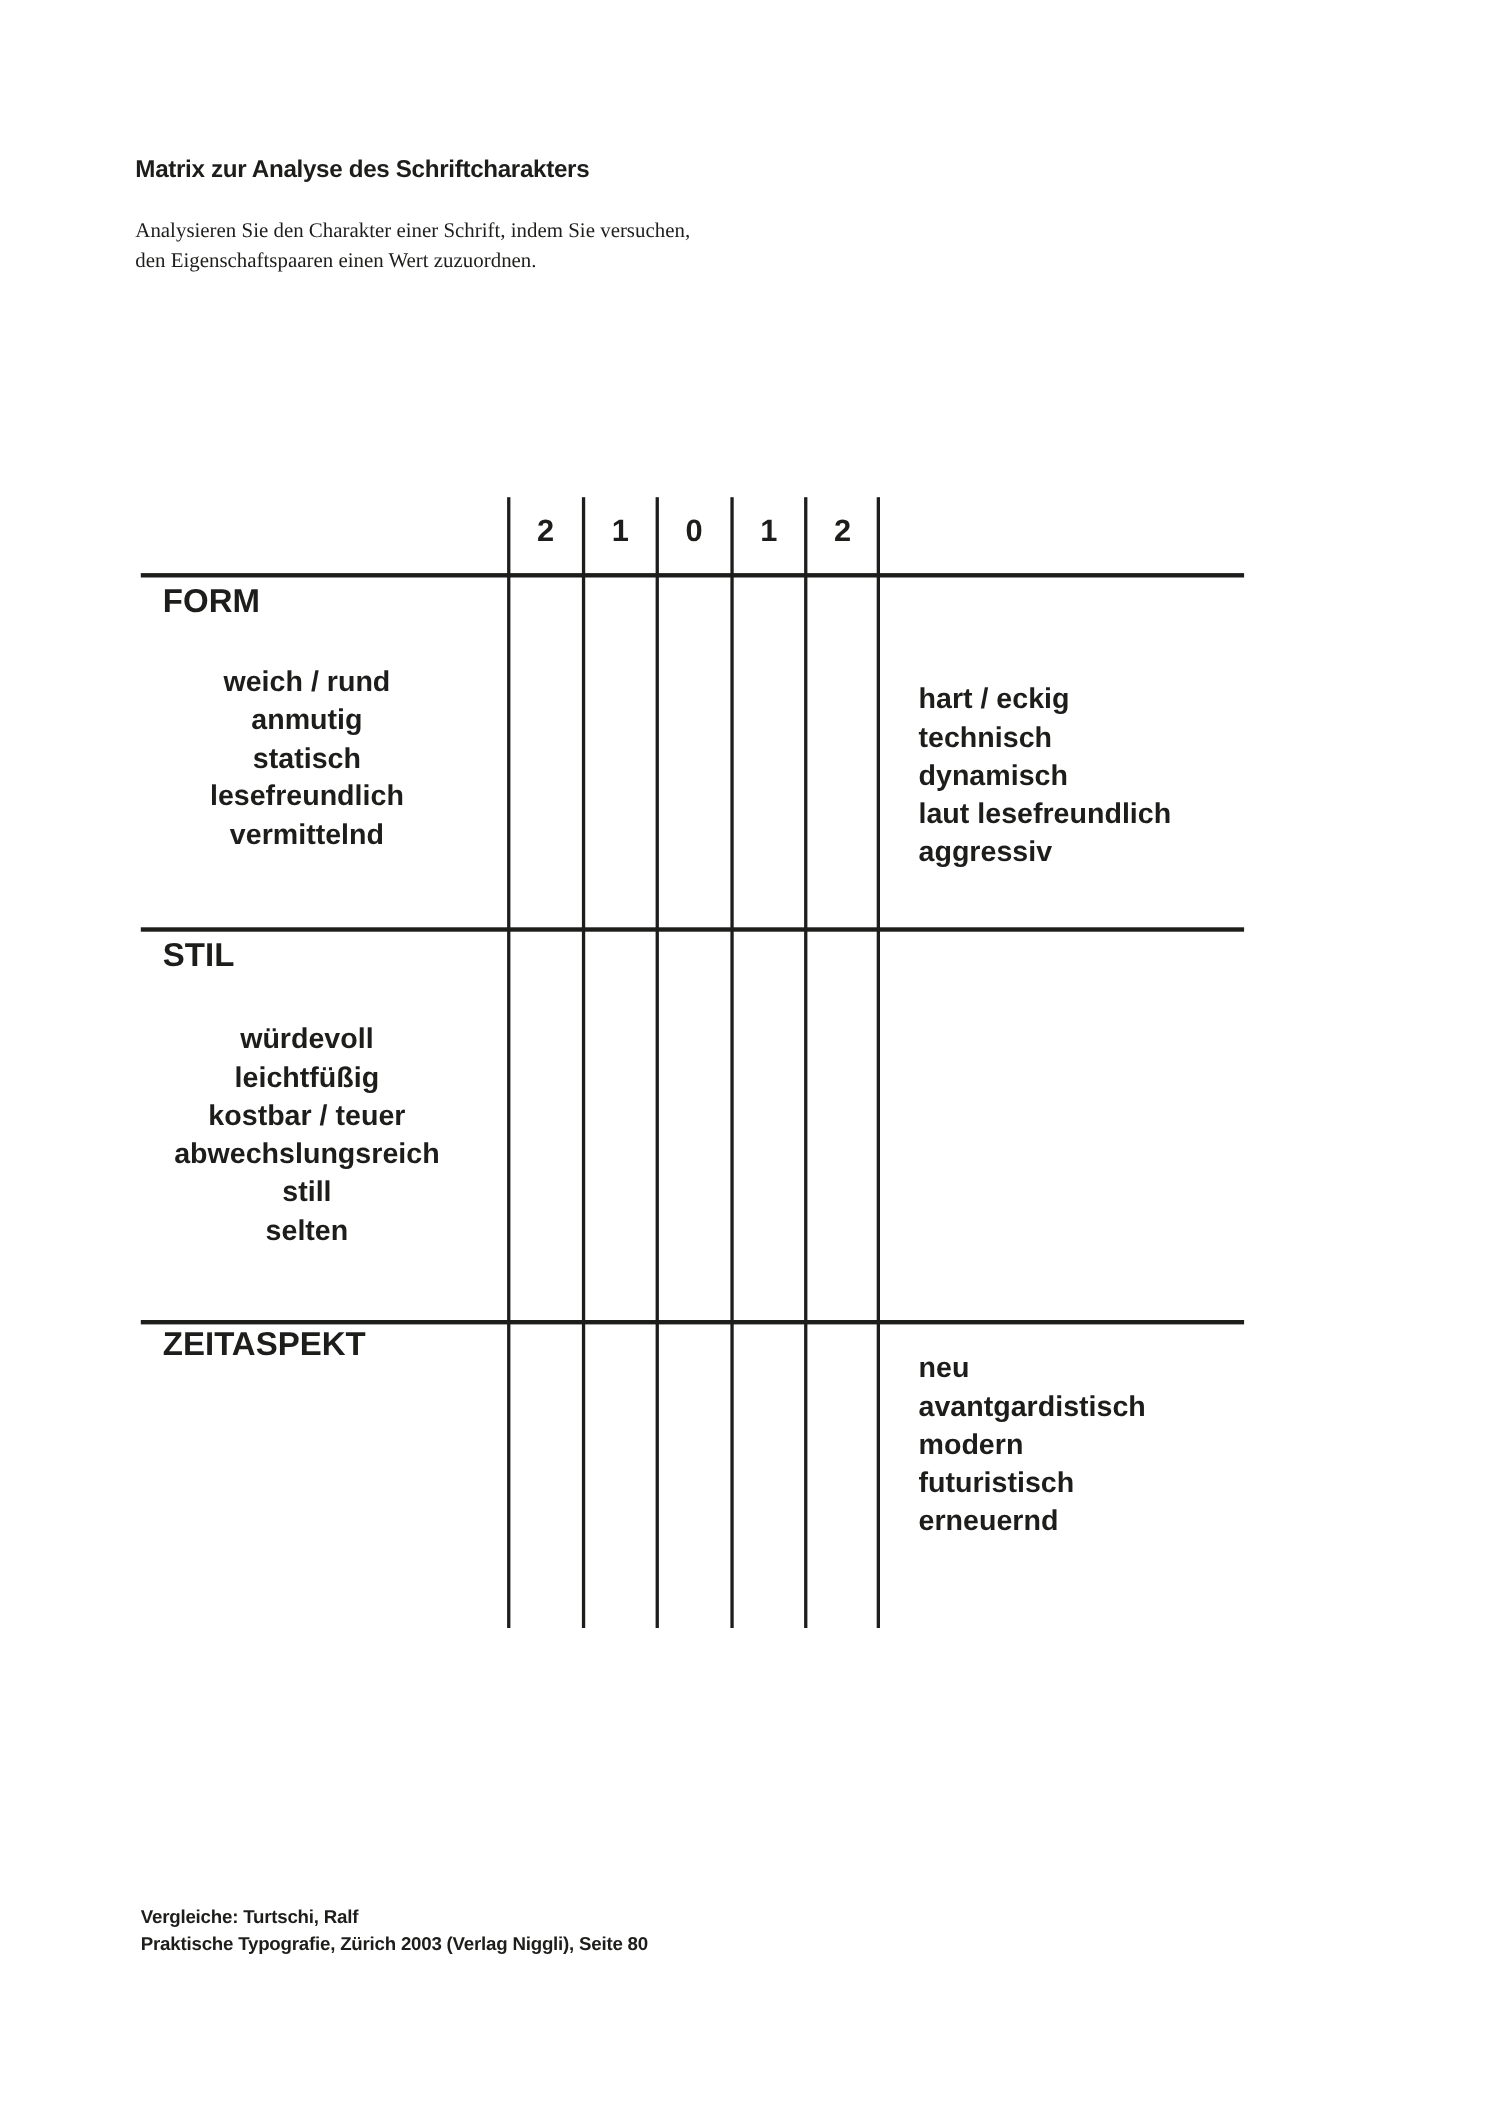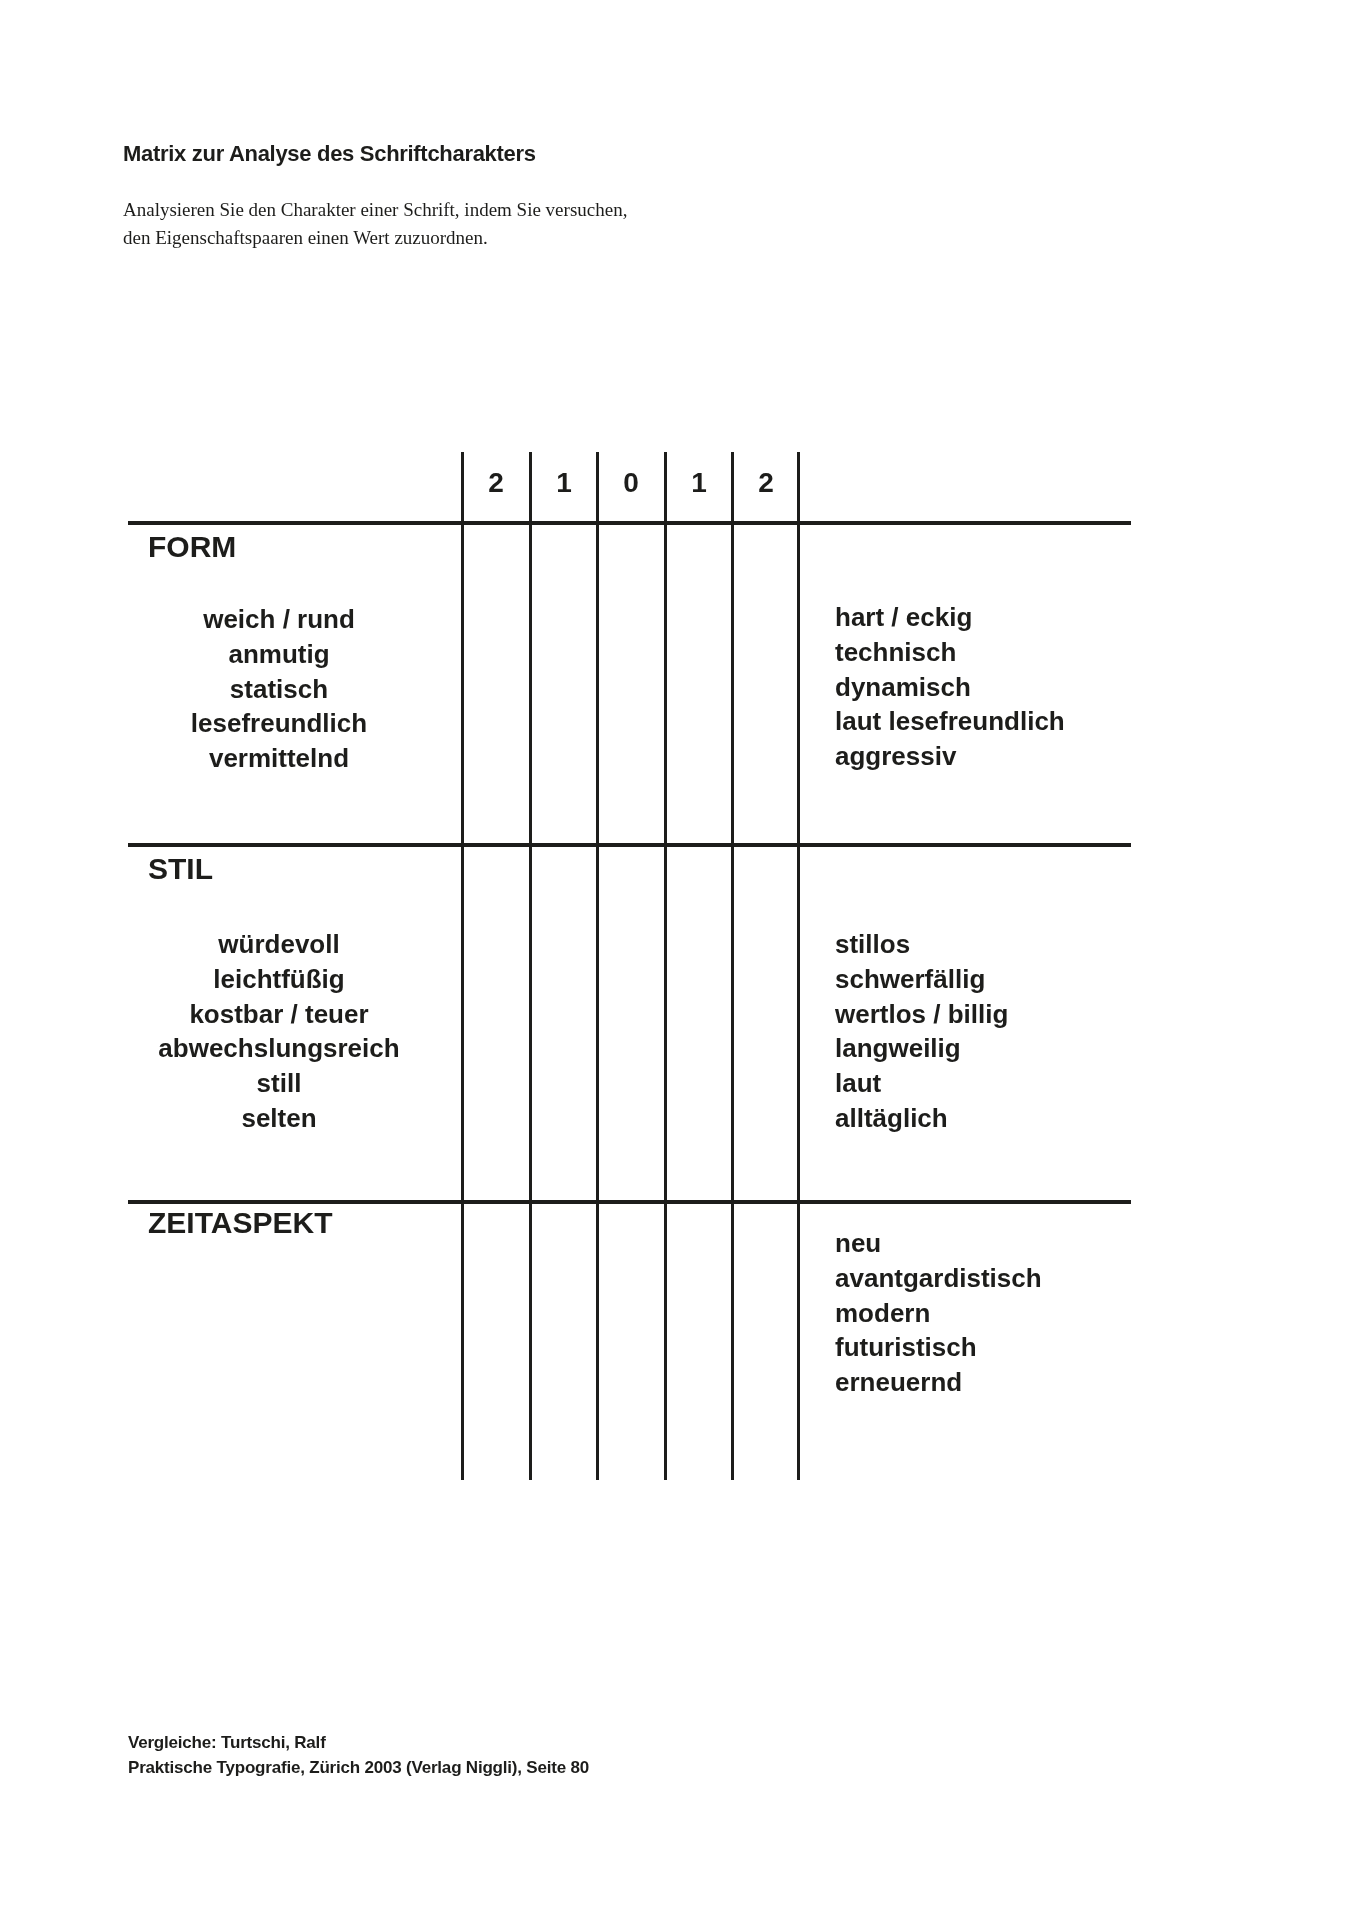--- a/index.html
+++ b/index.html
@@ -120,44 +120,36 @@
   <div class="hline" style="top:1200px"></div>
 
   <div class="section-heading" style="top:532px">FORM</div>
   <div class="col-left" style="top:602px">
     <div class="pair-row">weich / rund</div>
     <div class="pair-row">anmutig</div>
     <div class="pair-row">statisch</div>
     <div class="pair-row">lesefreundlich</div>
     <div class="pair-row">vermittelnd</div>
   </div>
-  <div class="col-right" style="top:600px">
+  <div class="col-right" style="top:618px">
     <div class="pair-row">hart / eckig</div>
     <div class="pair-row">technisch</div>
     <div class="pair-row">dynamisch</div>
     <div class="pair-row">laut lesefreundlich</div>
     <div class="pair-row">aggressiv</div>
   </div>
 
   <div class="section-heading" style="top:854px">STIL</div>
   <div class="col-left" style="top:927px">
     <div class="pair-row">würdevoll</div>
     <div class="pair-row">leichtfüßig</div>
     <div class="pair-row">kostbar / teuer</div>
     <div class="pair-row">abwechslungsreich</div>
     <div class="pair-row">still</div>
     <div class="pair-row">selten</div>
-  </div>
-  <div class="col-right" style="top:927px">
-    <div class="pair-row">stillos</div>
-    <div class="pair-row">schwerfällig</div>
-    <div class="pair-row">wertlos / billig</div>
-    <div class="pair-row">langweilig</div>
-    <div class="pair-row">laut</div>
-    <div class="pair-row">alltäglich</div>
   </div>
 
   <div class="section-heading" style="top:1208px">ZEITASPEKT</div>
   <div class="col-right" style="top:1226px">
     <div class="pair-row">neu</div>
     <div class="pair-row">avantgardistisch</div>
     <div class="pair-row">modern</div>
     <div class="pair-row">futuristisch</div>
     <div class="pair-row">erneuernd</div>
   </div>

